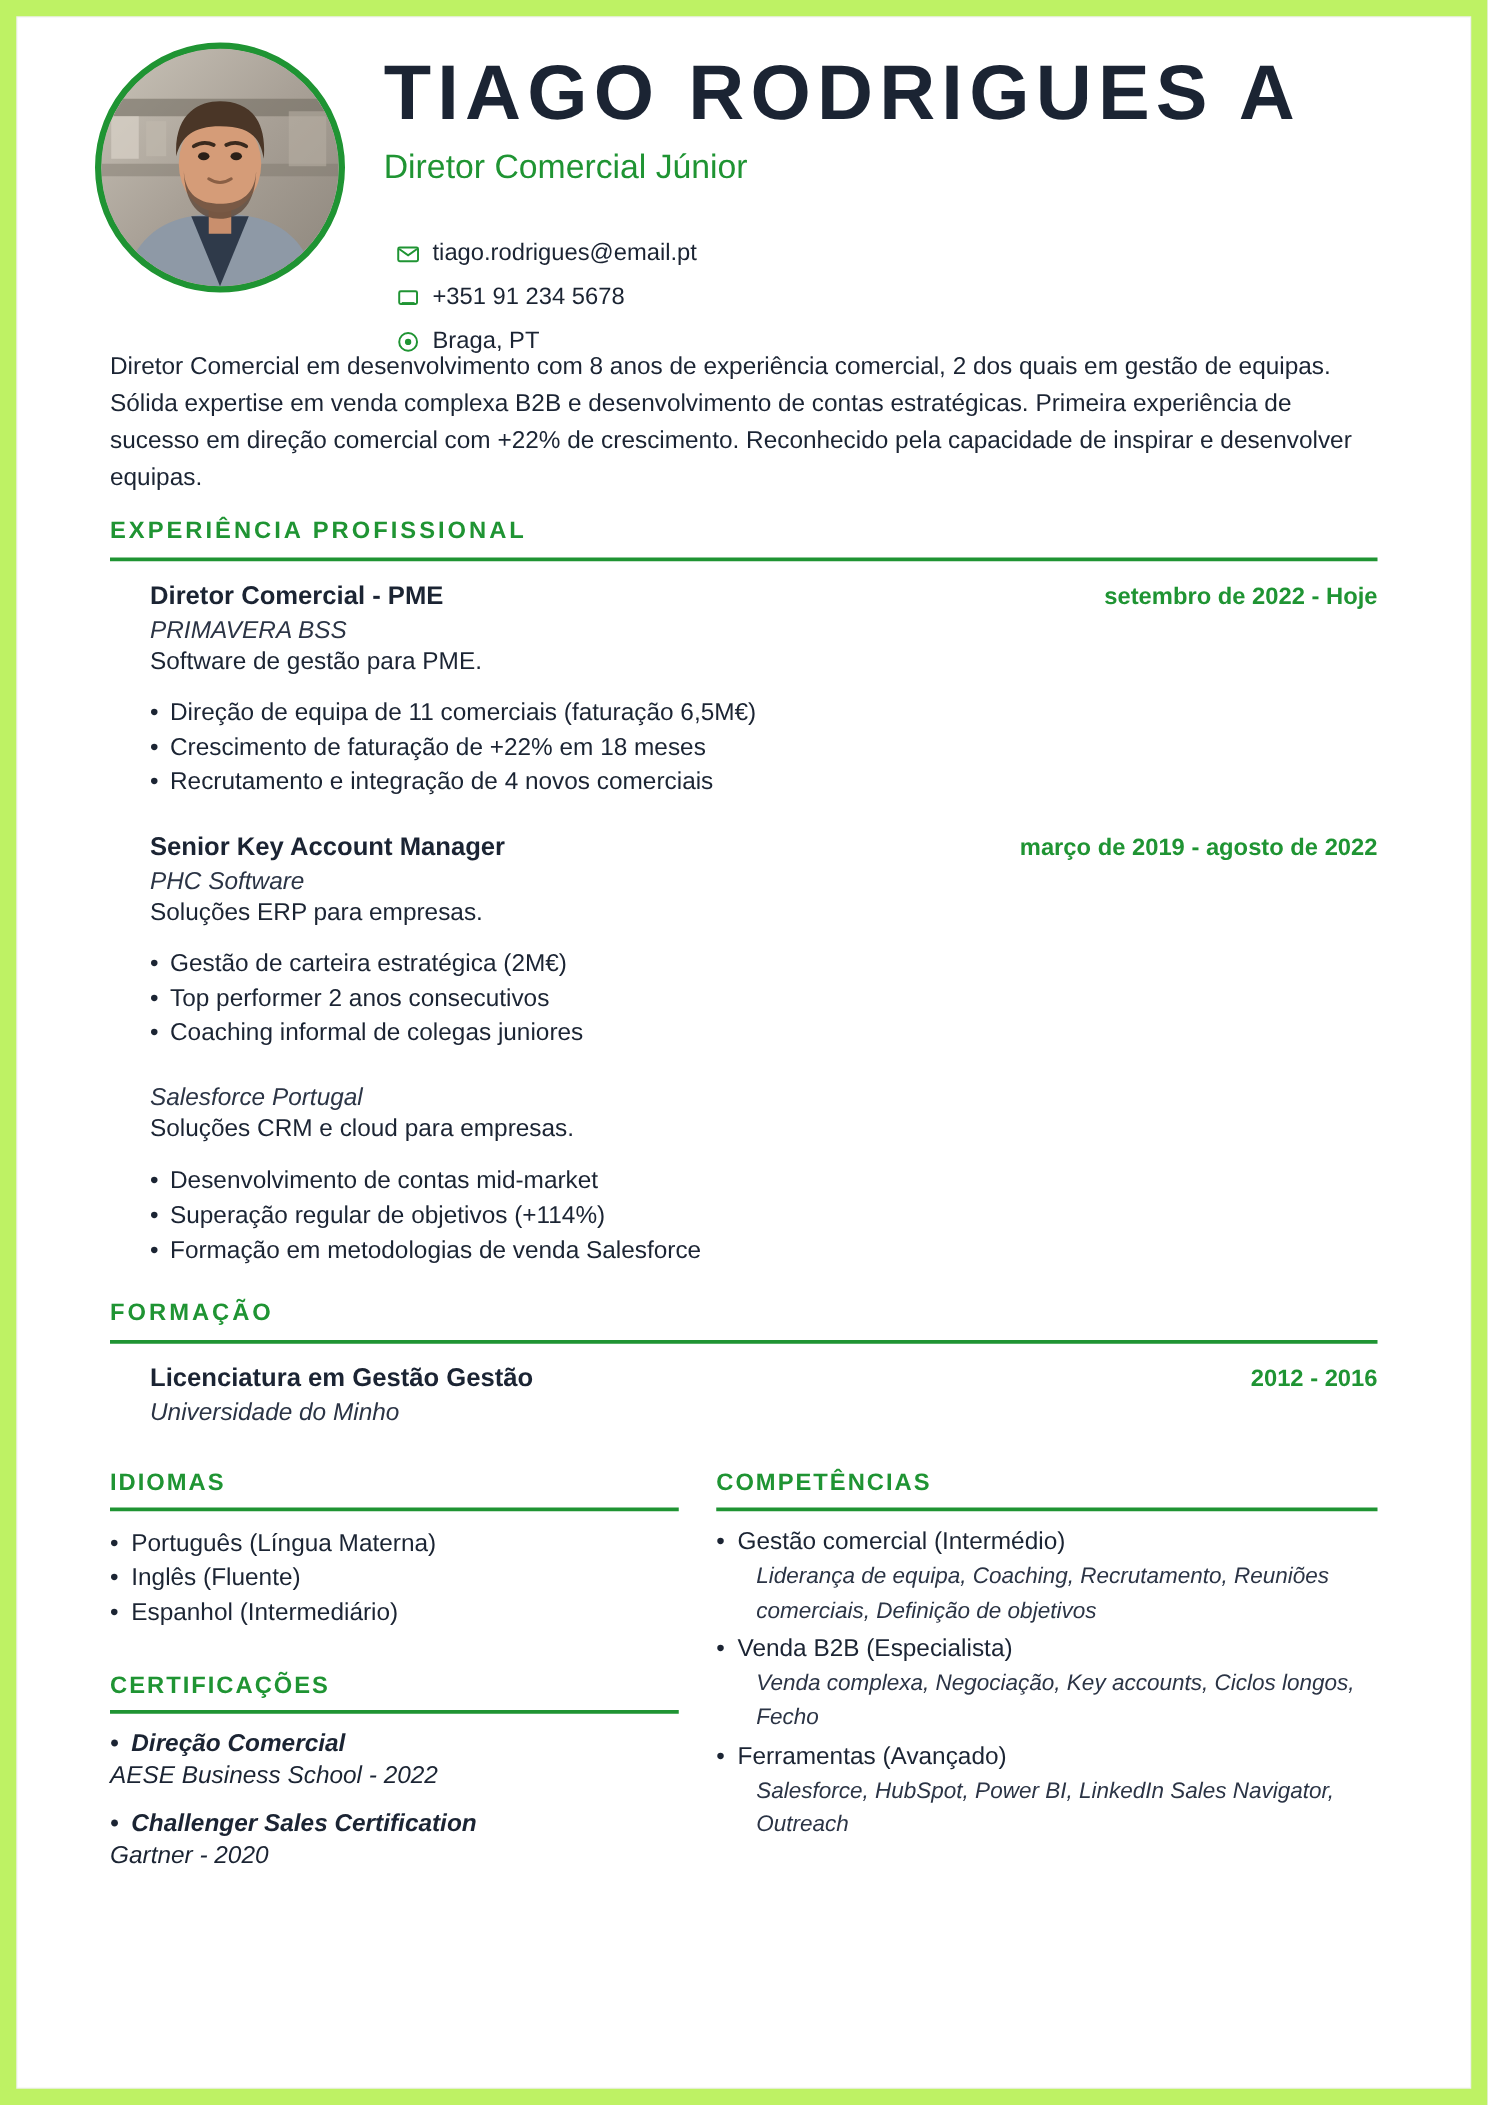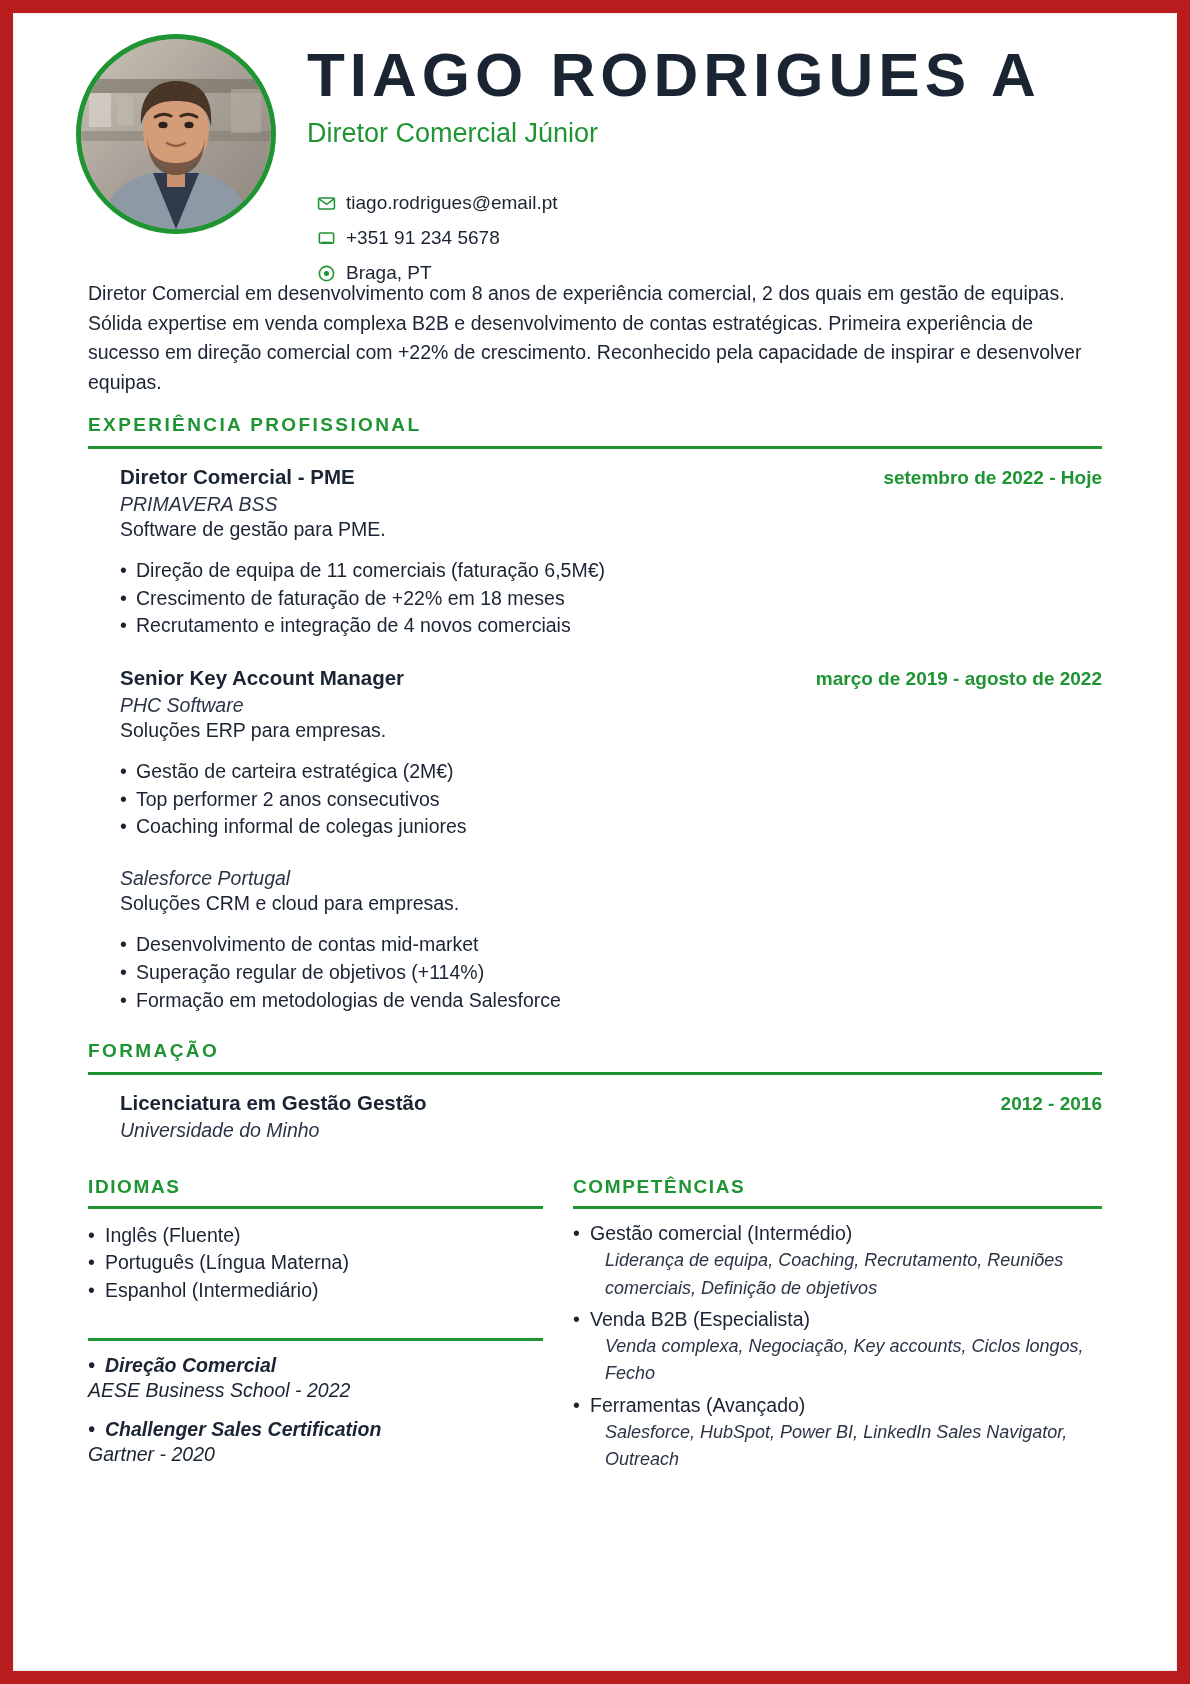--- a/index.html
+++ b/index.html
@@ -7,21 +7,21 @@
     padding: 0;
     background: #e8e8e8;
   }
   body {
     font-family: "Liberation Sans", sans-serif;
   }
   .page {
     position: relative;
     width: 1190px;
     height: 1684px;
-    background: #b91c1c;
+    background: #bef264;
     overflow: hidden;
     box-sizing: border-box;
     padding: 0;
   }
   .page-inner {
     position: absolute;
     left: 14px;
     top: 14px;
     width: 1162px;
     height: 1656px;
@@ -403,27 +403,28 @@
       </div>
 
       <div class="cols">
 
         <div class="col-left">
 
           <div class="subsec">
             <div class="subsec-title">IDIOMAS</div>
             <div class="subsec-rule"></div>
             <ul class="plain-list">
+              <li>Português (Língua Materna)</li>
               <li>Inglês (Fluente)</li>
-              <li>Português (Língua Materna)</li>
               <li>Espanhol (Intermediário)</li>
             </ul>
           </div>
 
           <div class="subsec">
+            <div class="subsec-title">CERTIFICAÇÕES</div>
             <div class="subsec-rule"></div>
             <div class="cert-item">
               <div class="cert-name">Direção Comercial</div>
               <div class="cert-meta">AESE Business School - 2022</div>
             </div>
             <div class="cert-item">
               <div class="cert-name">Challenger Sales Certification</div>
               <div class="cert-meta">Gartner - 2020</div>
             </div>
           </div>

